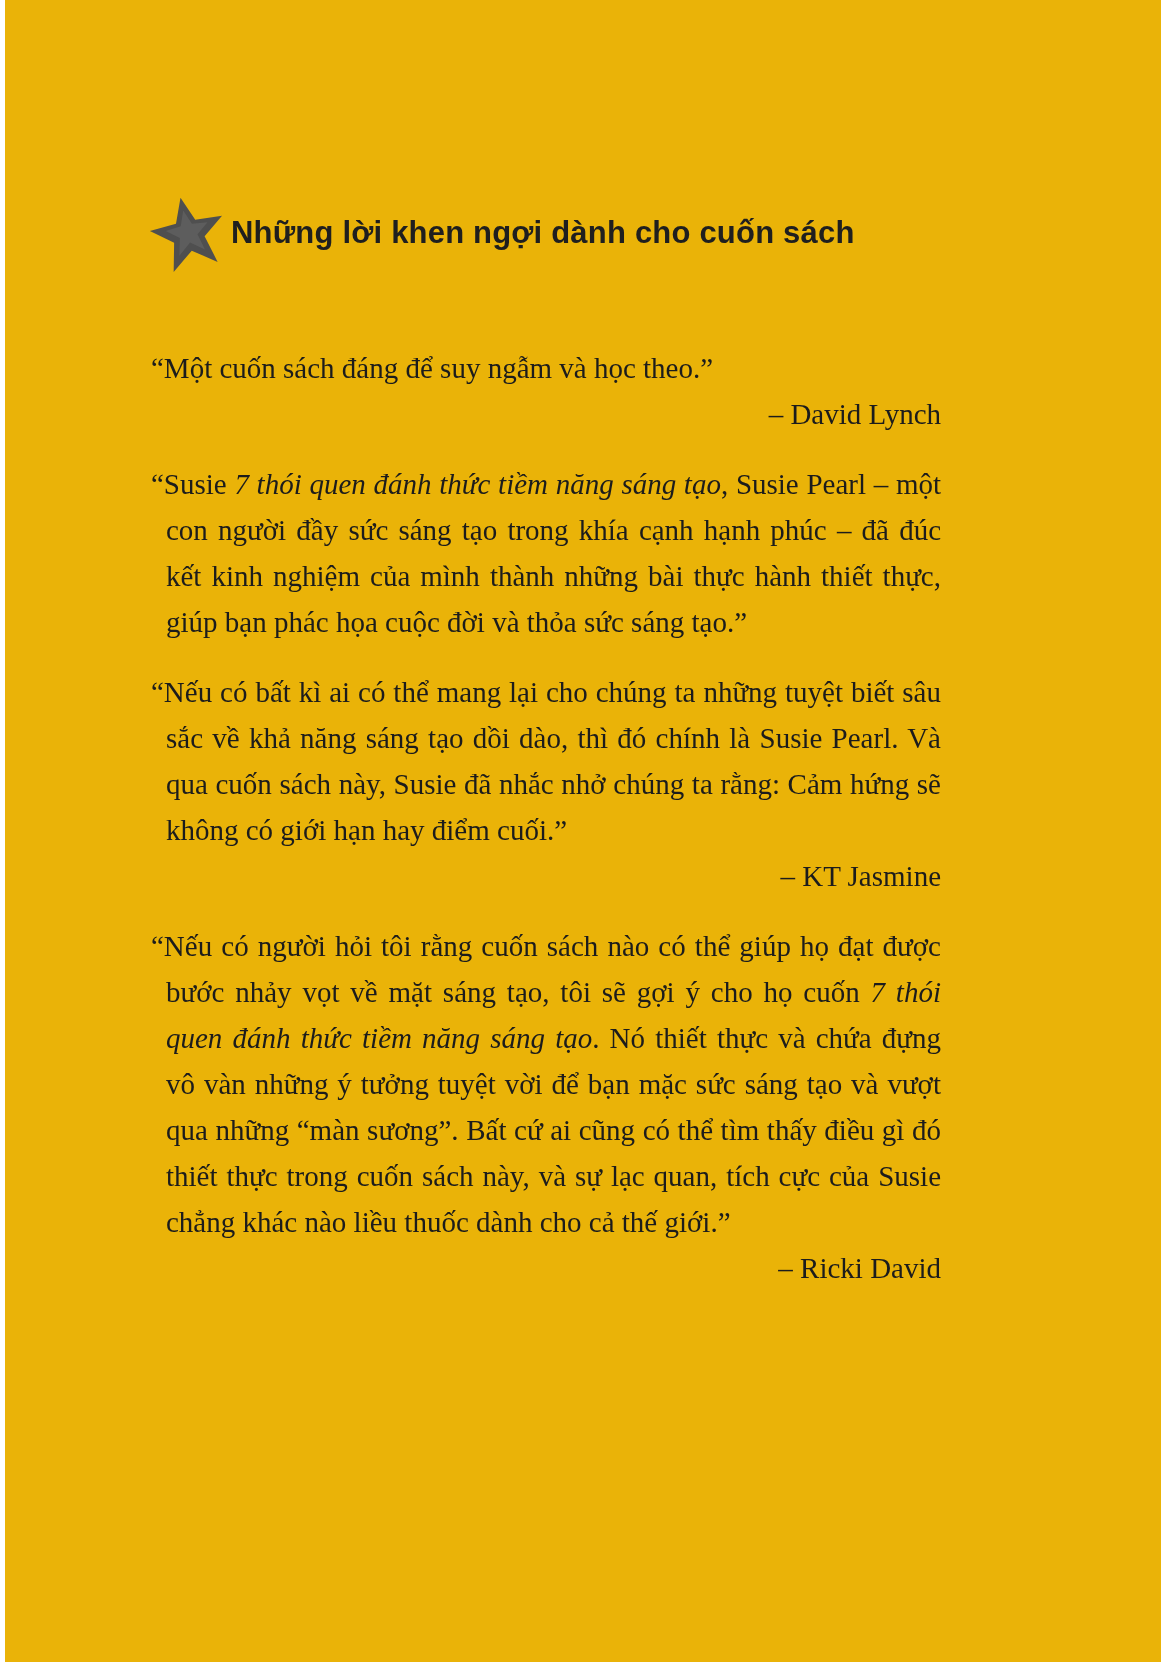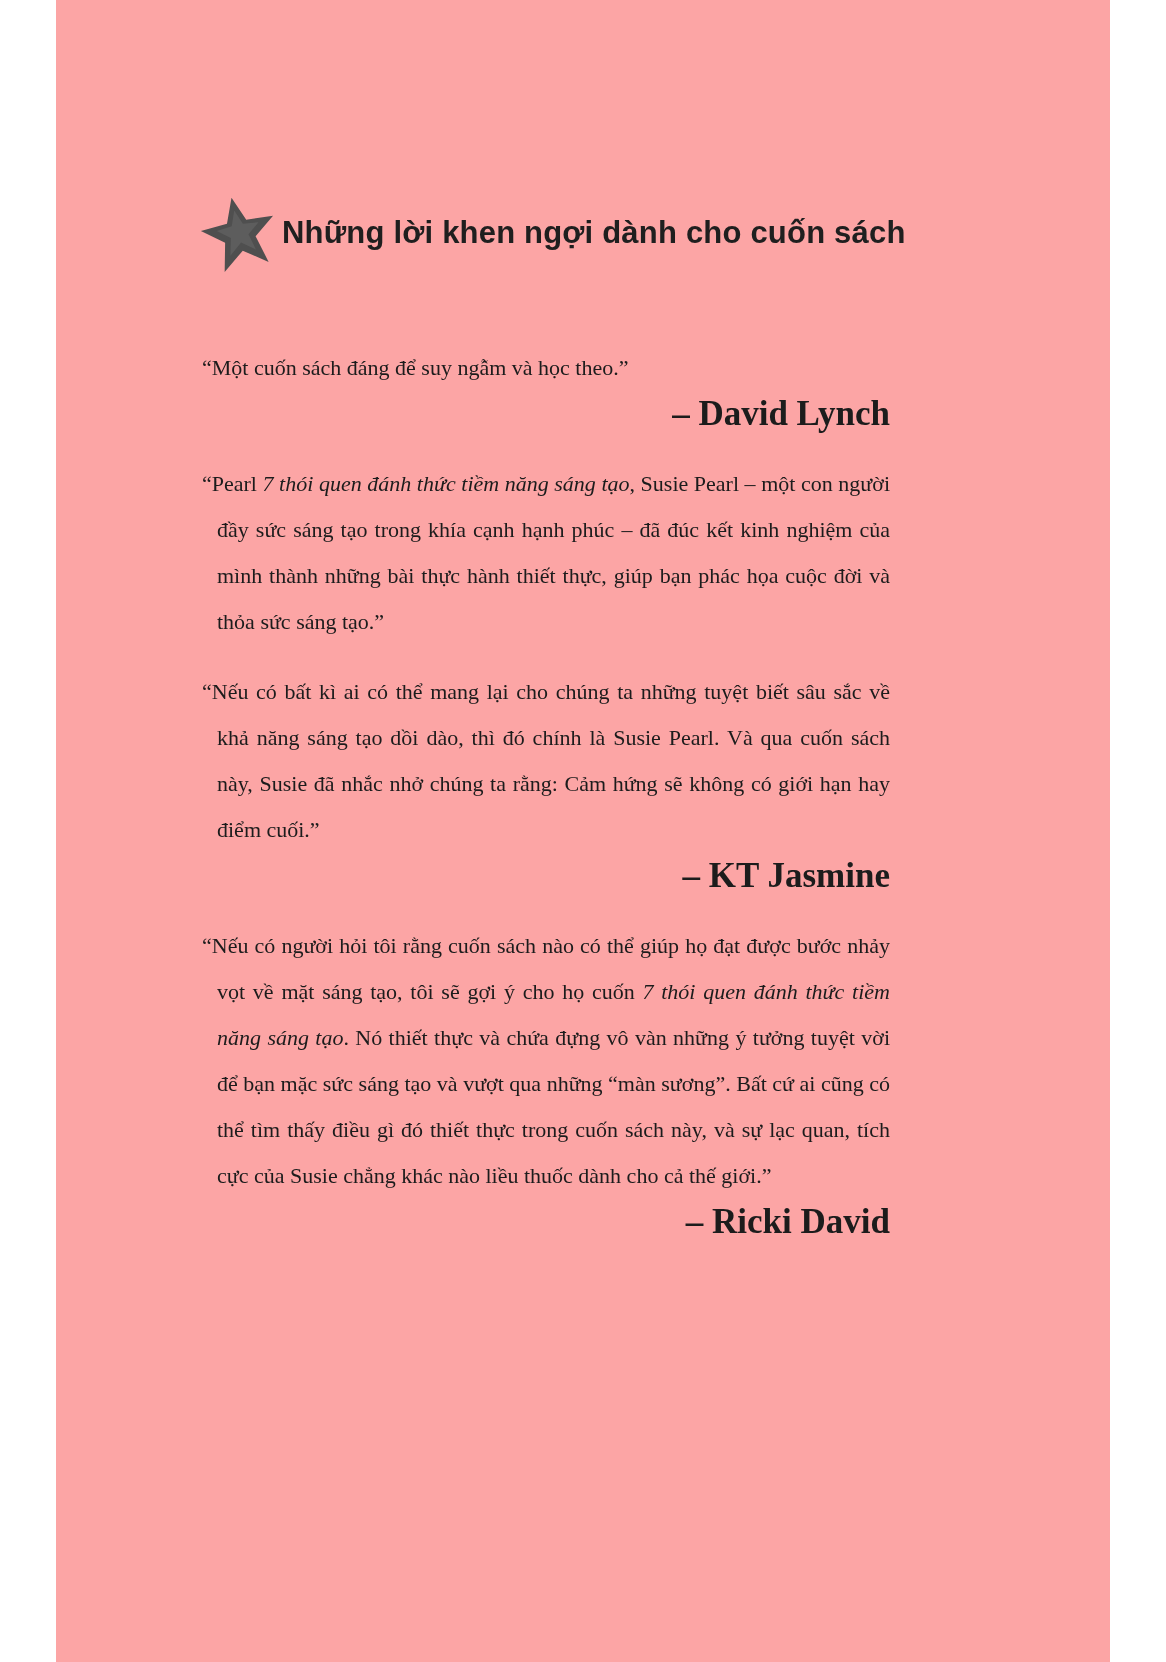--- a/index.html
+++ b/index.html
@@ -3,24 +3,24 @@
 <meta charset="utf-8">
 <style>
   * { margin: 0; padding: 0; box-sizing: border-box; }
   html, body { background: #ffffff; }
   body {
     font-family: "Liberation Serif", serif;
     color: #1c1c1c;
   }
   .page {
     position: relative;
-    width: 1054px;
+    width: 1156px;
     height: 1662px;
     margin: 0 auto;
-    background: #fca5a5;
+    background: #eab308;
     overflow: hidden;
   }
   .content {
     padding: 193px 220px 0 146px; 
   }
   .title-row {
     display: flex;
     align-items: center;
     height: 80px;
   }
@@ -39,34 +39,34 @@
     color: #1f1f1f;
     white-space: nowrap;
   }
   .quotes {
     margin-top: 72px;
   }
   .quote-block {
     margin-bottom: 24px;
   }
   .quote-text {
-    font-size: 22px;
+    font-size: 29px;
     line-height: 46px;
     text-align: justify;
     padding-left: 15px;
     text-indent: -15px;
     color: #1c1c1c;
   }
   .quote-text .italic {
     font-style: italic;
   }
   .attribution {
-    font-size: 35px;
+    font-size: 29px;
     line-height: 46px;
-    font-weight: 700;
+    font-weight: 400;
     text-align: right;
     color: #1c1c1c;
   }
 </style>
 </head>
 <body>
 
 <div class="page">
   <div class="content">
 
@@ -79,21 +79,21 @@
       </svg>
       <h1 class="page-title">Những lời khen ngợi dành cho cuốn sách</h1>
     </div>
 
     <div class="quotes">
         <div class="quote-block">
           <p class="quote-text"><span>“Một cuốn sách đáng để suy ngẫm và học theo.”</span></p>
           <p class="attribution">– David Lynch</p>
         </div>
         <div class="quote-block">
-          <p class="quote-text"><span>“Pearl </span><span class="italic">7 thói quen đánh thức tiềm năng sáng tạo</span><span>, Susie Pearl – một con người đầy sức sáng tạo trong khía cạnh hạnh phúc – đã đúc kết kinh nghiệm của mình thành những bài thực hành thiết thực, giúp bạn phác họa cuộc đời và thỏa sức sáng tạo.”</span></p>
+          <p class="quote-text"><span>“Susie </span><span class="italic">7 thói quen đánh thức tiềm năng sáng tạo</span><span>, Susie Pearl – một con người đầy sức sáng tạo trong khía cạnh hạnh phúc – đã đúc kết kinh nghiệm của mình thành những bài thực hành thiết thực, giúp bạn phác họa cuộc đời và thỏa sức sáng tạo.”</span></p>
         </div>
         <div class="quote-block">
           <p class="quote-text"><span>“Nếu có bất kì ai có thể mang lại cho chúng ta những tuyệt biết sâu sắc về khả năng sáng tạo dồi dào, thì đó chính là Susie Pearl. Và qua cuốn sách này, Susie đã nhắc nhở chúng ta rằng: Cảm hứng sẽ không có giới hạn hay điểm cuối.”</span></p>
           <p class="attribution">– KT Jasmine</p>
         </div>
         <div class="quote-block">
           <p class="quote-text"><span>“Nếu có người hỏi tôi rằng cuốn sách nào có thể giúp họ đạt được bước nhảy vọt về mặt sáng tạo, tôi sẽ gợi ý cho họ cuốn </span><span class="italic">7 thói quen đánh thức tiềm năng sáng tạo</span><span>. Nó thiết thực và chứa đựng vô vàn những ý tưởng tuyệt vời để bạn mặc sức sáng tạo và vượt qua những “màn sương”. Bất cứ ai cũng có thể tìm thấy điều gì đó thiết thực trong cuốn sách này, và sự lạc quan, tích cực của Susie chẳng khác nào liều thuốc dành cho cả thế giới.”</span></p>
           <p class="attribution">– Ricki David</p>
         </div>
       </div>

